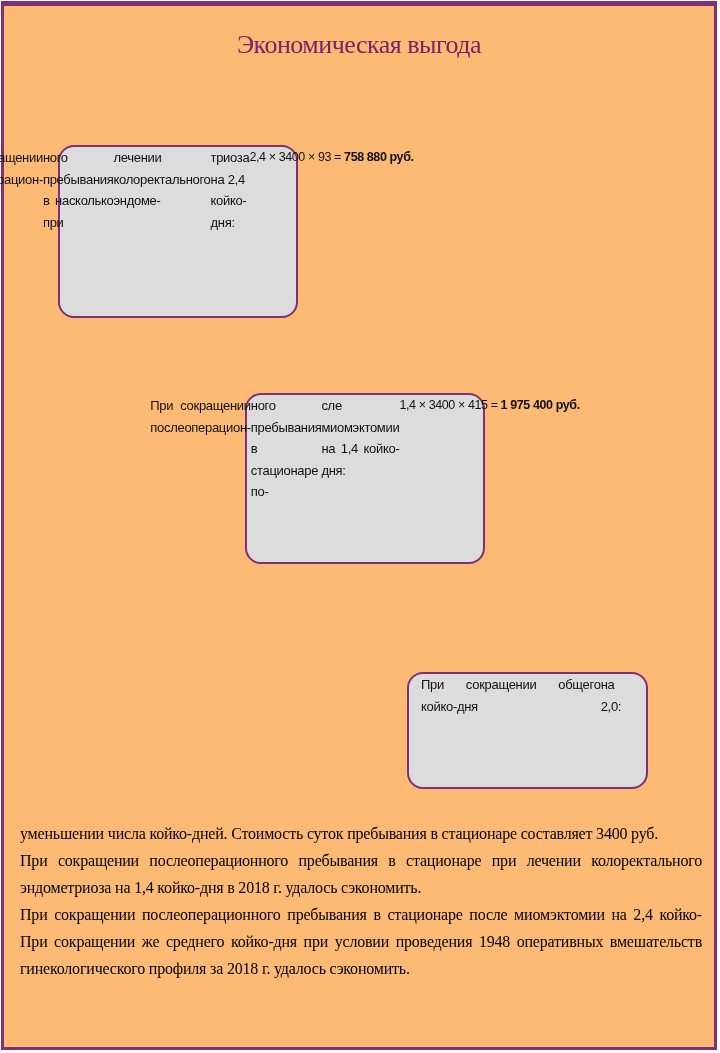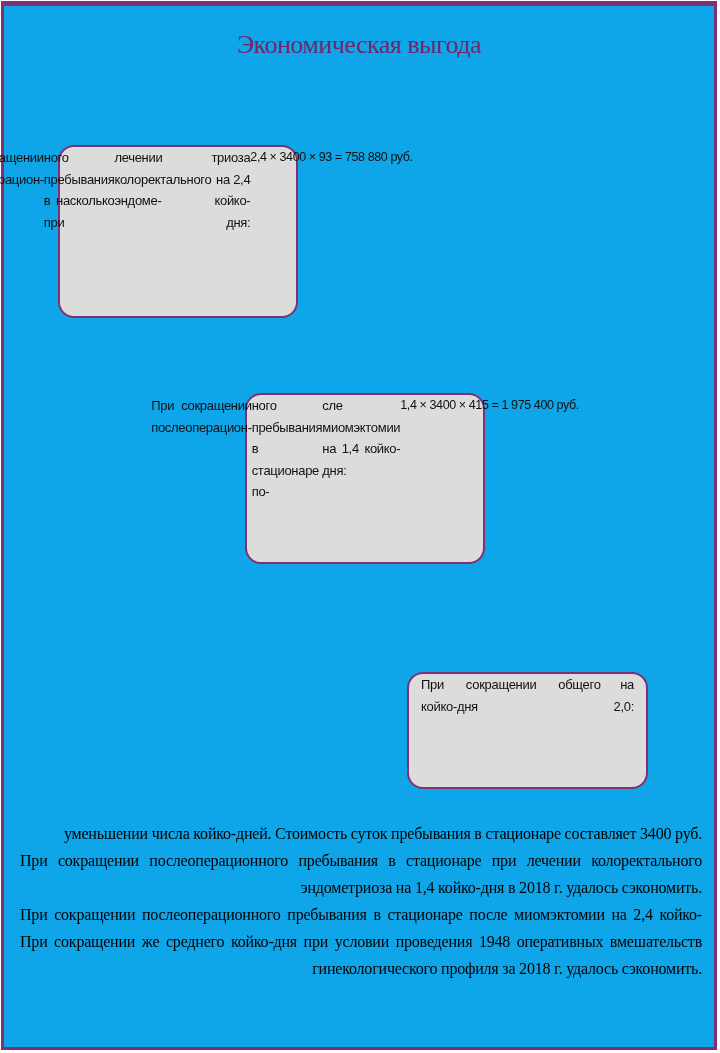--- a/index.html
+++ b/index.html
@@ -10,21 +10,21 @@
     height: 1053px;
     overflow: hidden;
   }
   .page {
     position: absolute;
     left: 1px;
     top: 1px;
     width: 716px;
     height: 1049px;
     box-sizing: border-box;
-    background: #0ea5e9;
+    background: #fdba74;
     border: 3px solid #803075;
     border-top-width: 5px;
   }
   .title {
     position: absolute;
     left: 0;
     right: 0;
     top: 24px;
     margin: 0;
     text-align: center;
@@ -46,32 +46,32 @@
     justify-content: center;
     font-family: "Liberation Sans", sans-serif;
     font-size: 13px;
     line-height: 21.5px;
     letter-spacing: -0.3px;
     color: #111111;
   }
   .box-1 { left: 54px;  top: 139px; width: 240px; height: 173px; }
   .box-2 { left: 241px; top: 387px; width: 240px; height: 171px; }
   .box-3 { left: 403px; top: 666px; width: 241px; height: 117px; }
-  .line { text-align: right; }
+  .line { text-align: left; }
   .jl {
     text-align: justify;
     text-align-last: justify;
   }
   .gap { height: 21px; }
   .formula {
     white-space: nowrap;
     font-size: 12.5px;
     letter-spacing: -0.4px;
   }
-  .formula b { font-weight: 400; }
+  .formula b { font-weight: 700; }
   .footer {
     position: absolute;
     left: 16px;
     top: 814px;
     width: 682px;
     font-family: "Liberation Serif", serif;
     font-size: 16px;
     line-height: 27px;
     letter-spacing: -0.2px;
     color: #000000;

